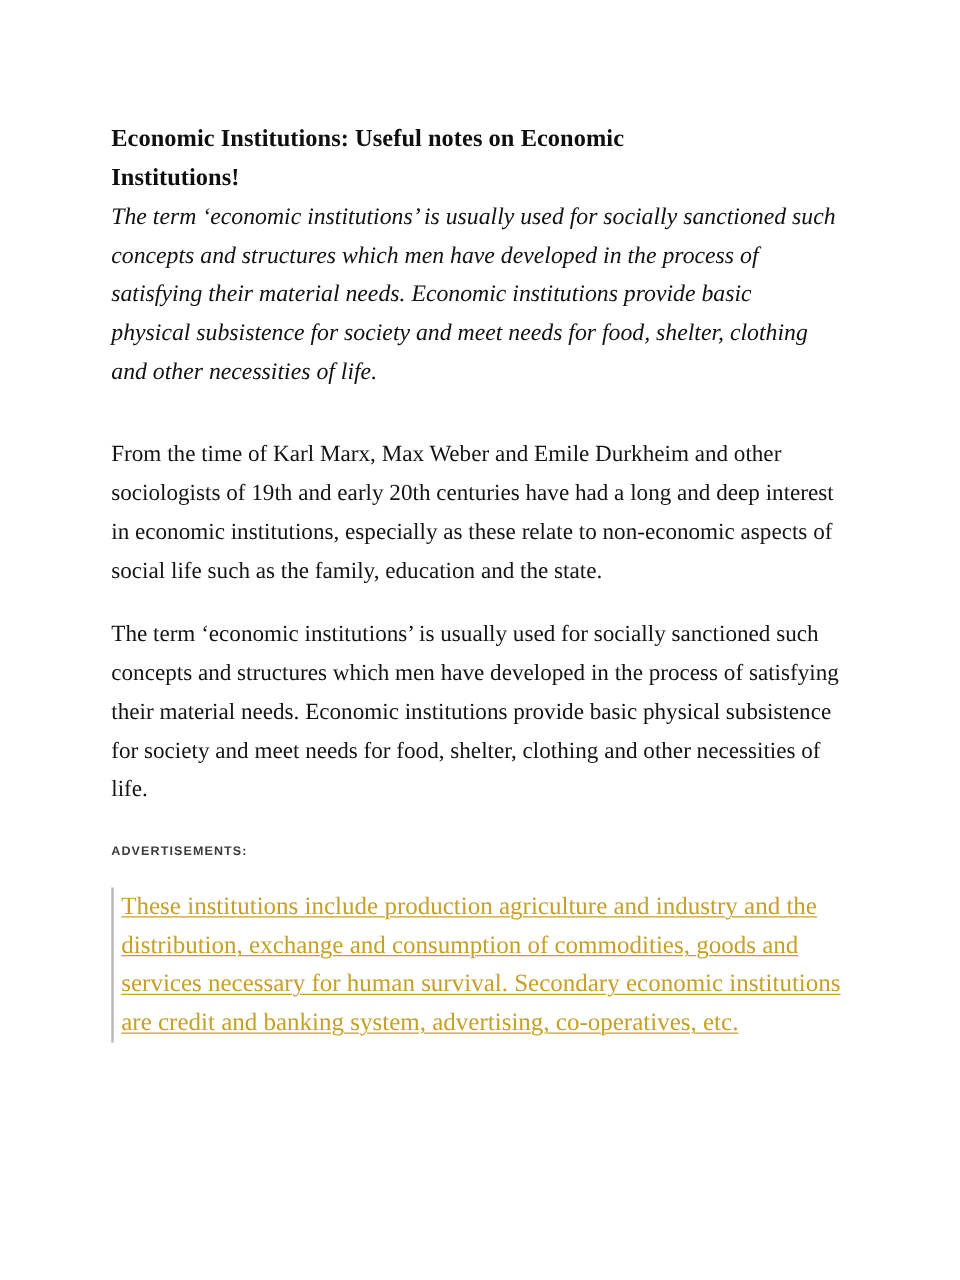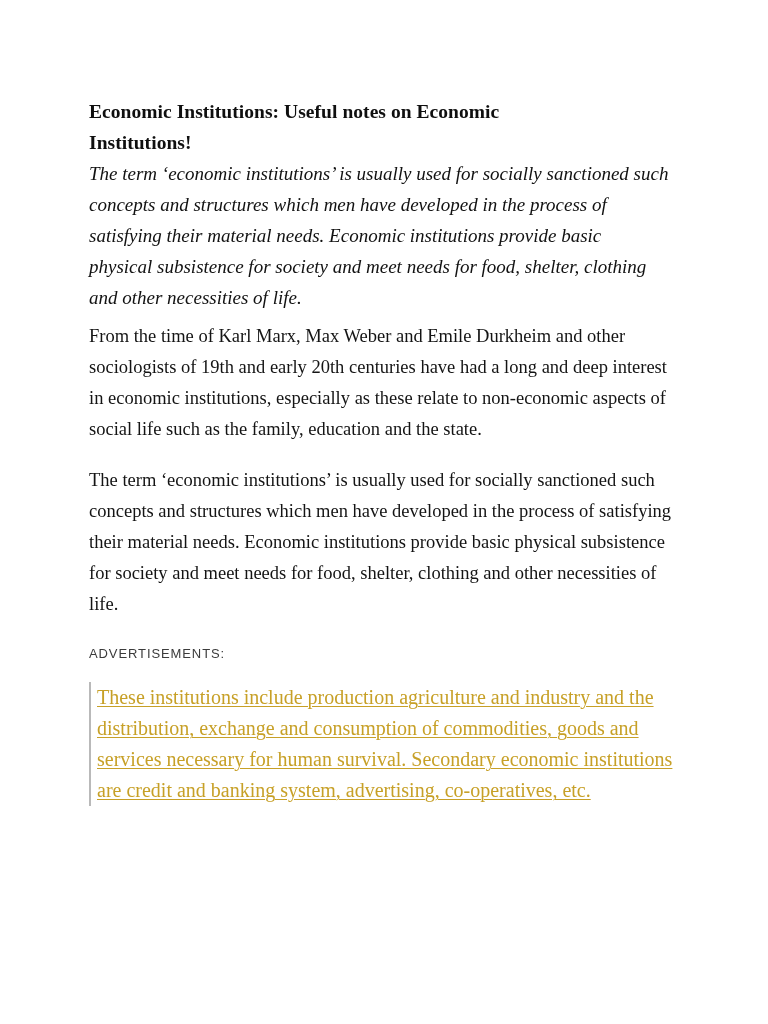--- a/index.html
+++ b/index.html
@@ -53,37 +53,38 @@
   }
 
   
   .body-para {
     font-size: 18.5px;
     line-height: 31px;
     color: #141414;
     margin: 0;
   }
   .body-para.p-marx {
-    margin-top: 8px;
+    margin-top: 36px;
     width: 585px;
   }
   .body-para.p-term {
     margin-top: 20px;
     width: 590px;
   }
 
   
   .ads-label {
     font-family: "Liberation Sans", "DejaVu Sans", sans-serif;
-    font-size: 13px;
+    font-size: 10px;
     line-height: 14px;
     letter-spacing: 0.9px;
     color: #3b3b3b;
     margin: 0;
     margin-top: 27px;
+    font-weight: bold;
   }
 
   
   .ad-quote {
     margin: 0;
     margin-top: 21px;
     padding-left: 6px;
     border-left: 2px solid #b9b9b9;
     width: 586px;
     box-sizing: border-box;

